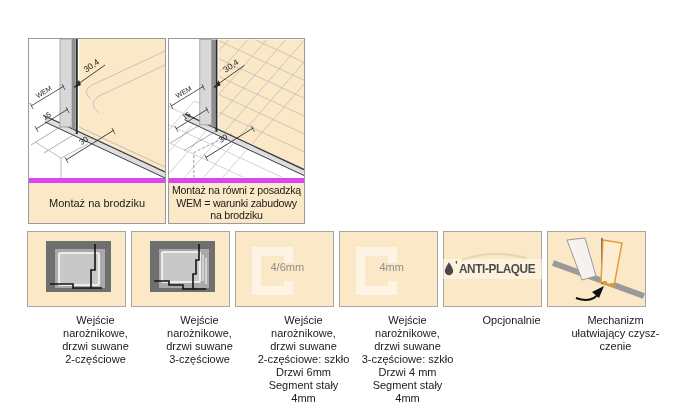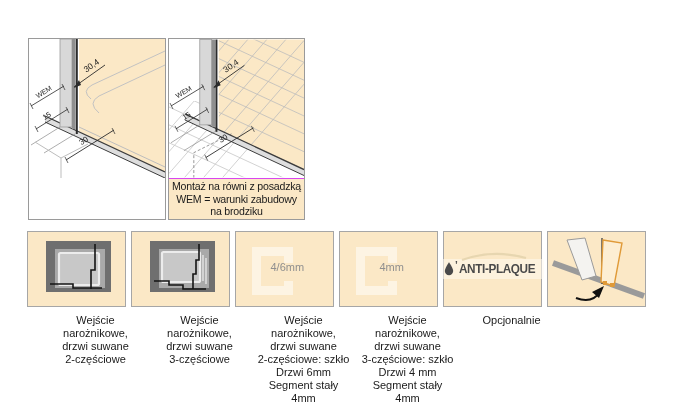--- a/index.html
+++ b/index.html
@@ -3,21 +3,21 @@
 <meta charset="utf-8">
 <style>
   html,body{margin:0;padding:0;background:#fff;}
   .stage{position:relative;width:688px;height:406px;background:#fff;overflow:hidden;
          font-family:"Liberation Sans",sans-serif;color:#1a1a1a;}
 
   
   .top-row{position:absolute;left:28px;top:38px;display:flex;gap:2px;}
   .panel{border:1px solid #9a9a9a;background:#fff;}
   .panel .drawing{height:139px;overflow:hidden;display:block;}
-  .panel-caption{border-top:1px solid #d946ef;background:#fbe8c6;height:40px;
+  .panel-caption{border-top:5px solid #d946ef;background:#fbe8c6;height:40px;
     display:flex;align-items:center;justify-content:center;text-align:center;
     font-size:11px;line-height:12.8px;white-space:pre;}
   .p1{width:136px;}
   .p2{width:135px;}
   .p2 .panel-caption{font-size:10.6px;letter-spacing:-0.2px;}
   .dim-text{fill:#222;font-family:"Liberation Sans",sans-serif;}
 
   
   .tiles{position:absolute;left:24px;top:231px;display:flex;}
   .tile{width:104px;display:flex;flex-direction:column;align-items:center;}
@@ -77,20 +77,21 @@
         <line x1="7" y1="90" x2="39" y2="70" stroke="#2b2b2b" stroke-width="0.8"></line>
         <path d="M6,87 l3,6 M37,68 l3,6" stroke="#2b2b2b" stroke-width="0.7" fill="none"></path>
         <text class="dim-text" transform="rotate(-31 19 79)" x="19" y="79" font-size="7.5" text-anchor="middle">15</text>
 
         <line x1="37" y1="121" x2="85" y2="91" stroke="#2b2b2b" stroke-width="0.9"></line>
         <path d="M36,118 l3,6 M83,89 l3,6" stroke="#2b2b2b" stroke-width="0.7" fill="none"></path>
         <text class="dim-text" transform="rotate(-31 56 104)" x="56" y="104" font-size="8" text-anchor="middle">30</text>
 
         <path d="M32,139 V119 M32,119 L6,103 M32,119 L59,105" stroke="#bdbdbd" stroke-width="1" fill="none"></path>
       </svg>
+      <div class="panel-caption">Montaż na brodziku</div>
     </section>
 
     <section class="panel p2">
       <svg class="drawing" width="135" height="139" viewBox="0 0 136 139">
         <defs>
           <clipPath id="d2wall">
               <polygon points="50,0 136,0 136,131 50,91"></polygon>
             </clipPath>
           <clipPath id="d2floor">
               <polygon points="0,62 31,62 31,88 136,133 136,139 0,139"></polygon>
@@ -254,16 +255,19 @@
           <line x1="5" y1="31" x2="96" y2="64" stroke="#9a9a9a" stroke-width="6"></line>
           <polygon points="19,8 37,6 48,44 34,48" fill="#f4f3f0" stroke="#9a9a9a" stroke-width="1"></polygon>
           <line x1="54" y1="6" x2="54" y2="52" stroke="#3d3d3d" stroke-width="1.3"></line>
           <polygon points="55,8 74,11 66,54 53,50" fill="#fdeed3" stroke="#e09a38" stroke-width="1.4"></polygon>
           <rect x="55" y="49" width="4" height="4" fill="#e09a38"></rect>
           <rect x="62" y="51" width="4" height="4" fill="#e09a38"></rect>
           <path d="M28,66 Q44,72 52,60" stroke="#111111" stroke-width="2.2" fill="none"></path>
           <polygon points="56,54 44,60 51,66" fill="#111111"></polygon>
         </svg>
       </div>
+      <div class="tile-caption">Mechanizm
+ułatwiający czysz-
+czenie</div>
     </div>
 
   </div>
 </div>
 
 </body></html>

